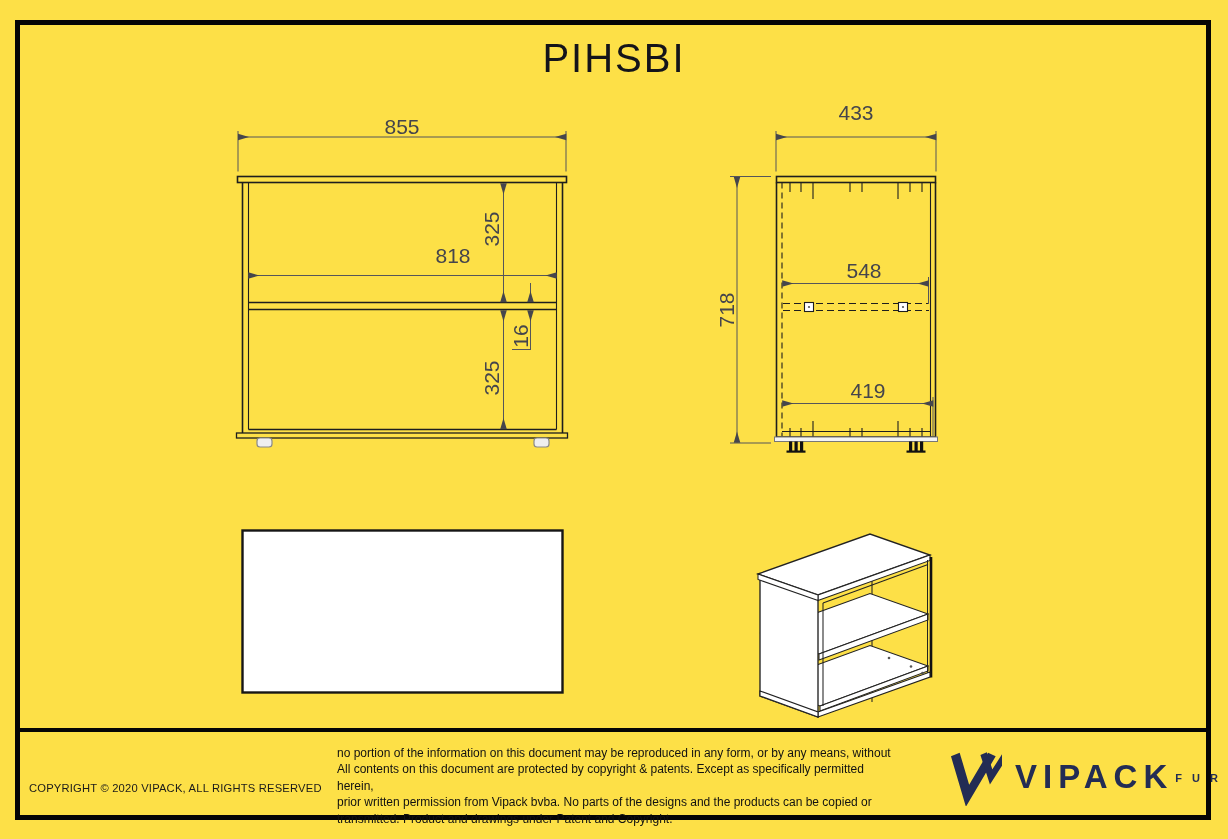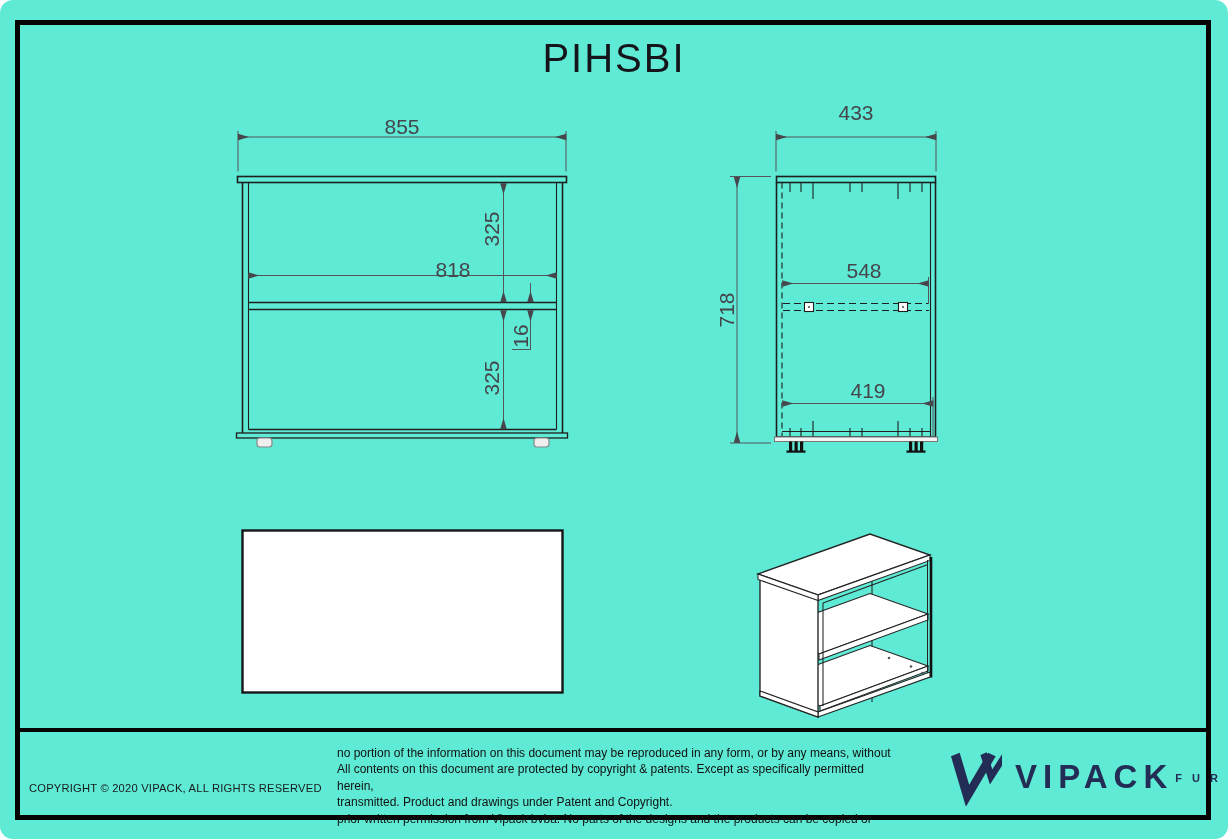--- a/index.html
+++ b/index.html
@@ -1,18 +1,18 @@
 <!DOCTYPE html>
 <html><head>
 <meta charset="utf-8">
 <style>
   html,body { margin:0; padding:0; background:#ffffff; }
   .page {
-    position:relative; width:1228px; height:839px; background:#5eead4;
-    font-family:"Liberation Sans", sans-serif; overflow:hidden;border-radius:13px;
+    position:relative; width:1228px; height:839px; background:#fde047;
+    font-family:"Liberation Sans", sans-serif; overflow:hidden;
   }
   .frame {
     position:absolute; left:15px; top:20px; width:1196px; height:800px;
     box-sizing:border-box; border:5px solid #050505;
   }
   .footer-divider {
     position:absolute; left:20px; top:728px; width:1188px; height:4px; background:#050505;
   }
   .title {
     position:absolute; left:0; top:36px; width:100%; text-align:center;
@@ -179,37 +179,37 @@
       <path d="M818,712 L930,672 L930,677 L818,717 Z" fill="#ffffff" stroke-width="1.15"></path>
       <path d="M760,691 L818,712 L818,717 L760,696 Z" fill="#ffffff" stroke-width="1.15"></path>
 
       <circle cx="889" cy="658" r="1.3" fill="#555" stroke="none"></circle>
       <circle cx="911" cy="666.5" r="1.3" fill="#555" stroke="none"></circle>
       <circle cx="922.5" cy="673" r="1.3" fill="#555" stroke="none"></circle>
     </g>
   </svg>
 
   <span class="dim-label" style="left:402px; top:127px;">855</span>
-  <span class="dim-label" style="left:453px; top:270px;">818</span>
+  <span class="dim-label" style="left:453px; top:256px;">818</span>
   <span class="dim-label v" style="left:492px; top:229px;">325</span>
   <span class="dim-label v" style="left:521px; top:336px;">16</span>
   <span class="dim-label v" style="left:492px; top:378px;">325</span>
 
   <span class="dim-label" style="left:856px; top:113px;">433</span>
   <span class="dim-label v" style="left:727px; top:310px;">718</span>
   <span class="dim-label" style="left:864px; top:271px;">548</span>
   <span class="dim-label" style="left:868px; top:391px;">419</span>
 
   <div class="copyright">COPYRIGHT  © 2020 VIPACK, ALL RIGHTS RESERVED</div>
 
   <div class="legal">
       <div>no portion of the information on this document may be reproduced in any form, or by any means, without</div>
       <div>All contents on this document are protected by copyright &amp; patents. Except as specifically permitted herein,</div>
+      <div>prior written permission from Vipack bvba. No parts of the designs and the products can be copied or</div>
       <div>transmitted. Product and drawings under Patent and Copyright.</div>
-      <div>prior written permission from Vipack bvba. No parts of the designs and the products can be copied or</div>
     </div>
 
   <div class="logo">
     <svg width="60" height="58" viewBox="0 0 64 58">
       <g transform="skewX(-9) translate(10,0)" fill="none" stroke="#232c54">
         <path d="M5,5 L25,49 L44,5" stroke-width="9.5"></path>
         <path d="M35,4 L47,29 L59,4" stroke-width="7"></path>
       </g>
     </svg>
     <div class="logo-text">

